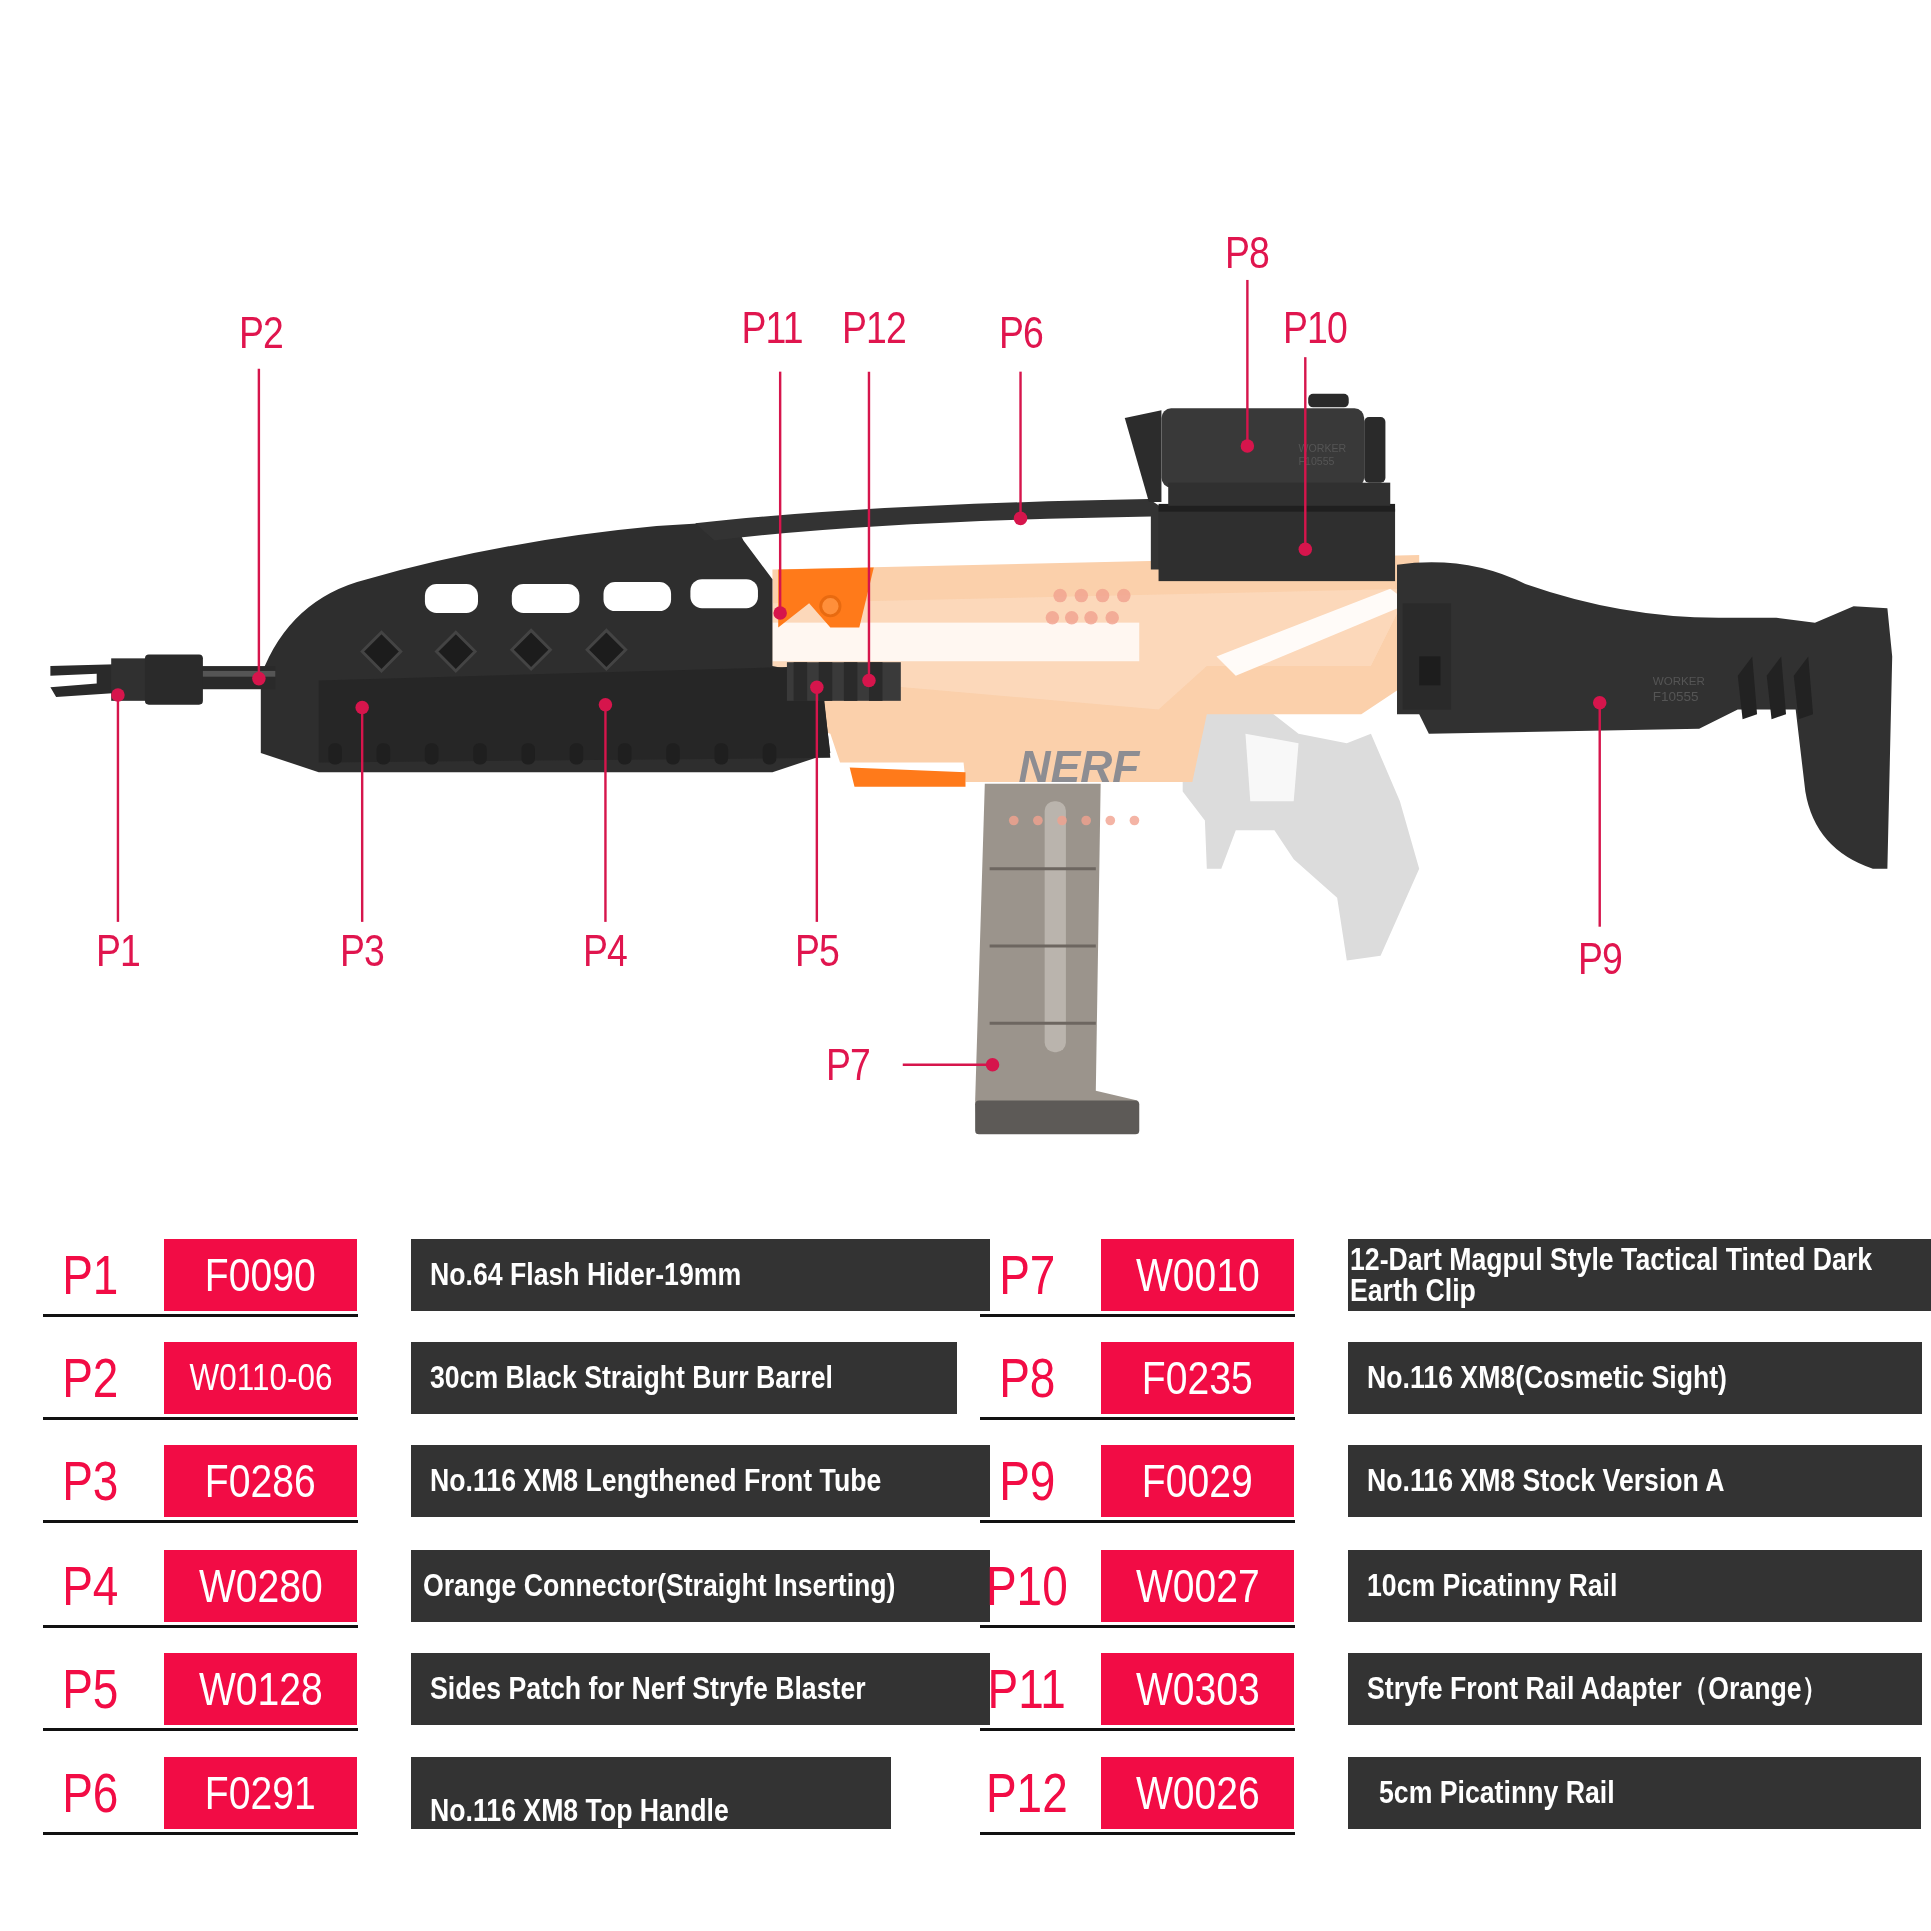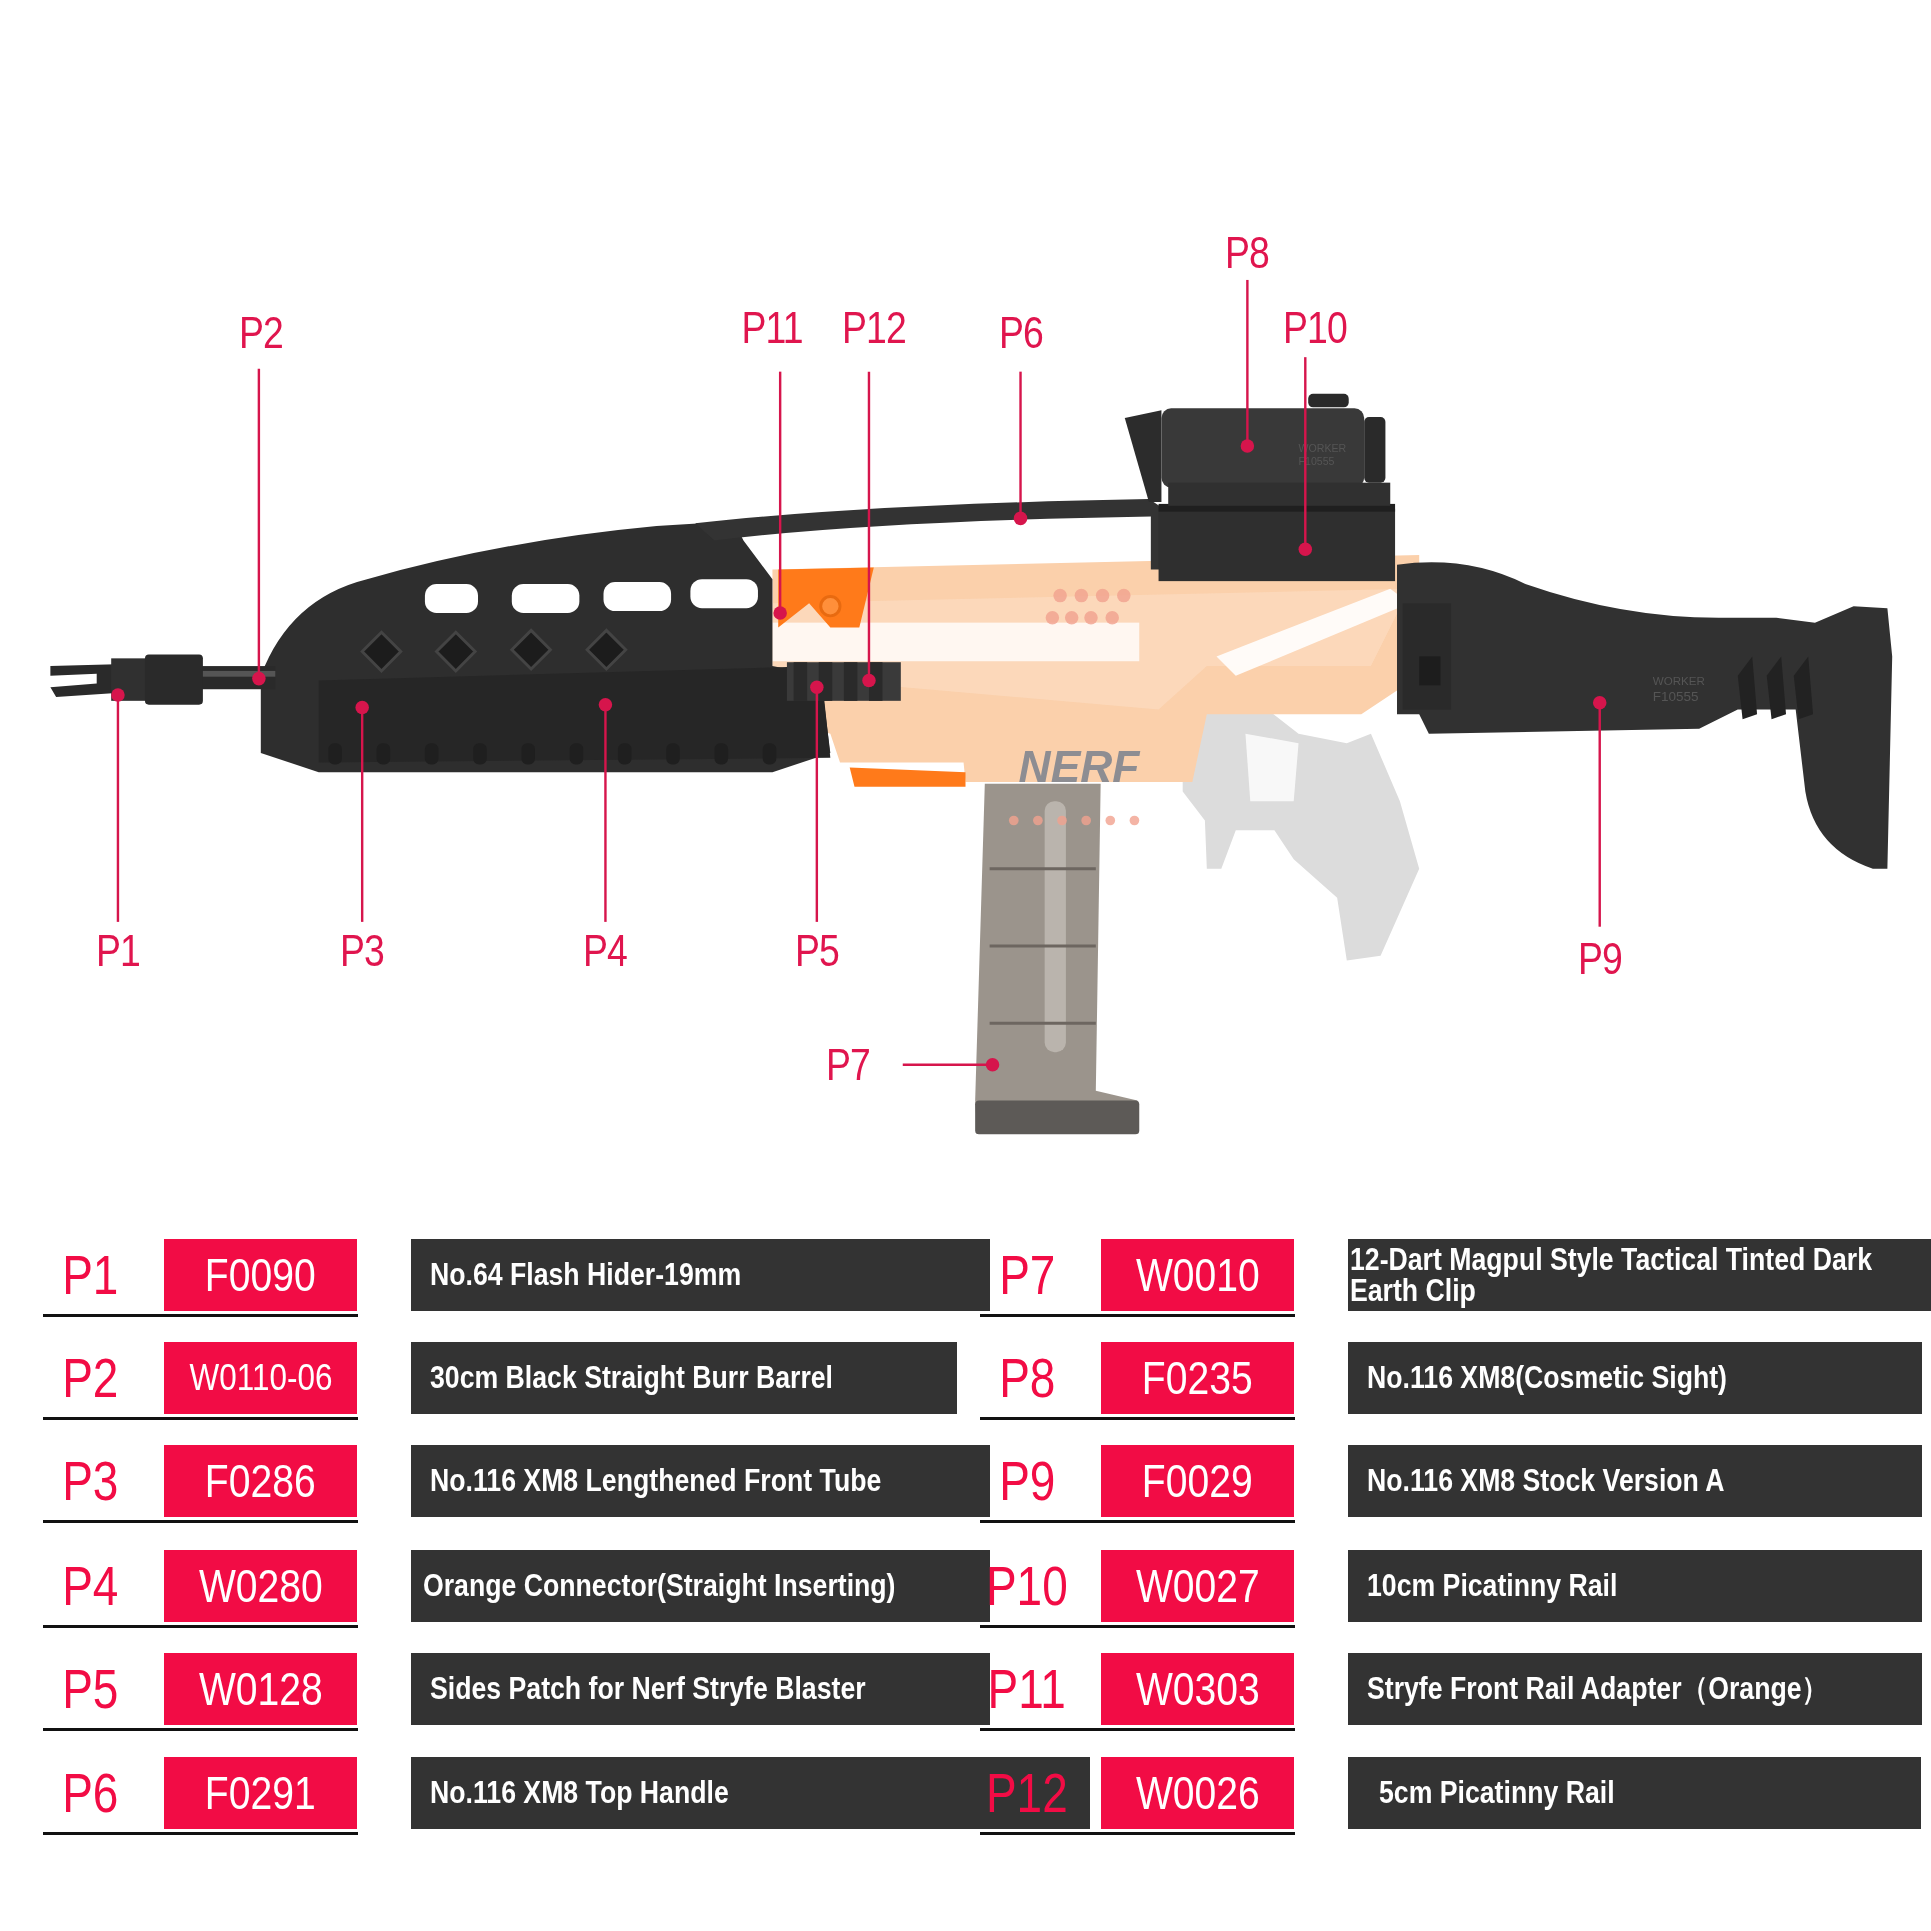--- a/index.html
+++ b/index.html
@@ -232,21 +232,21 @@
     <div class="code"><span>W0128</span></div>
     <div class="underline"></div>
     <div class="desc" style="width:579px;">
         <span>Sides Patch for Nerf Stryfe Blaster</span>
       </div>
   </div>
   <div class="row" style="left:29px;top:1757px;width:917px;">
     <div class="pnum"><span>P6</span></div>
     <div class="code"><span>F0291</span></div>
     <div class="underline"></div>
-    <div class="desc" style="width:679px;">
+    <div class="desc" style="width:480px;align-items:flex-end;">
         <span>No.116 XM8 Top Handle</span>
       </div>
   </div>
 
   <div class="row" style="left:966px;top:1239px;width:917px;">
     <div class="pnum"><span>P7</span></div>
     <div class="code"><span>W0010</span></div>
     <div class="underline"></div>
     <div class="desc two-line" style="width:688px;padding-left:2px;">
         <span>12-Dart Magpul Style Tactical Tinted Dark Earth Clip</span>

